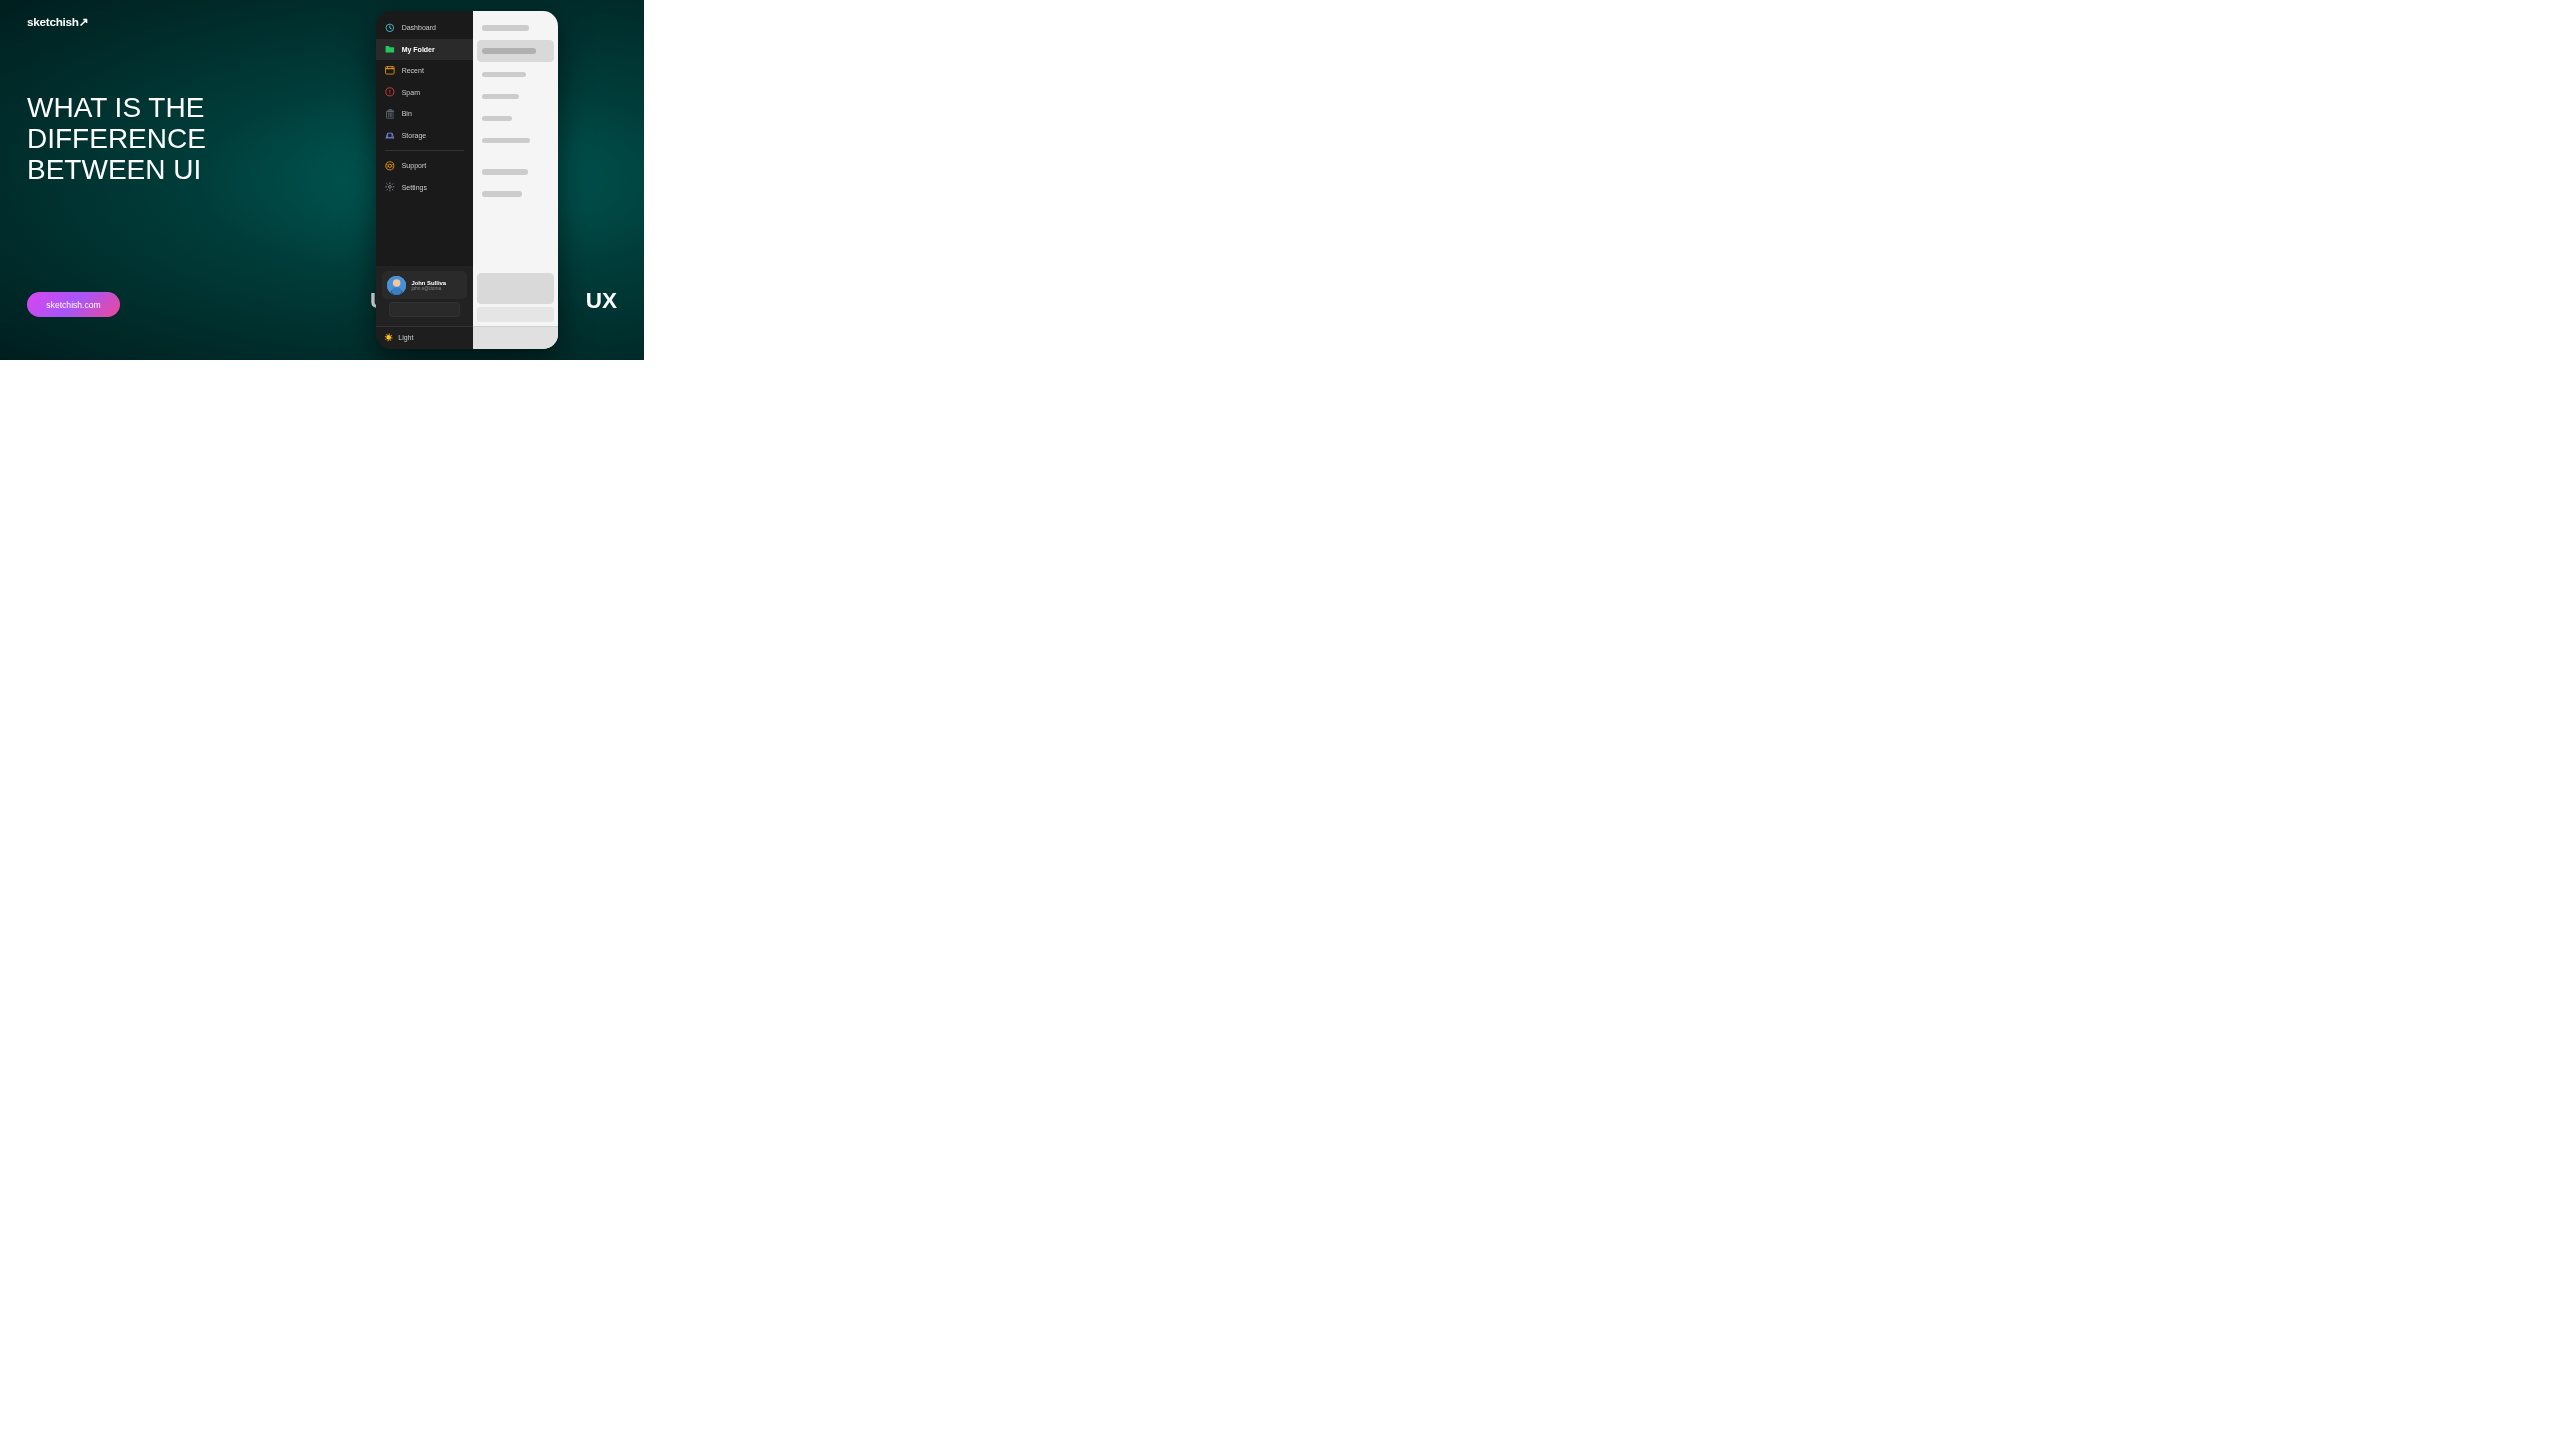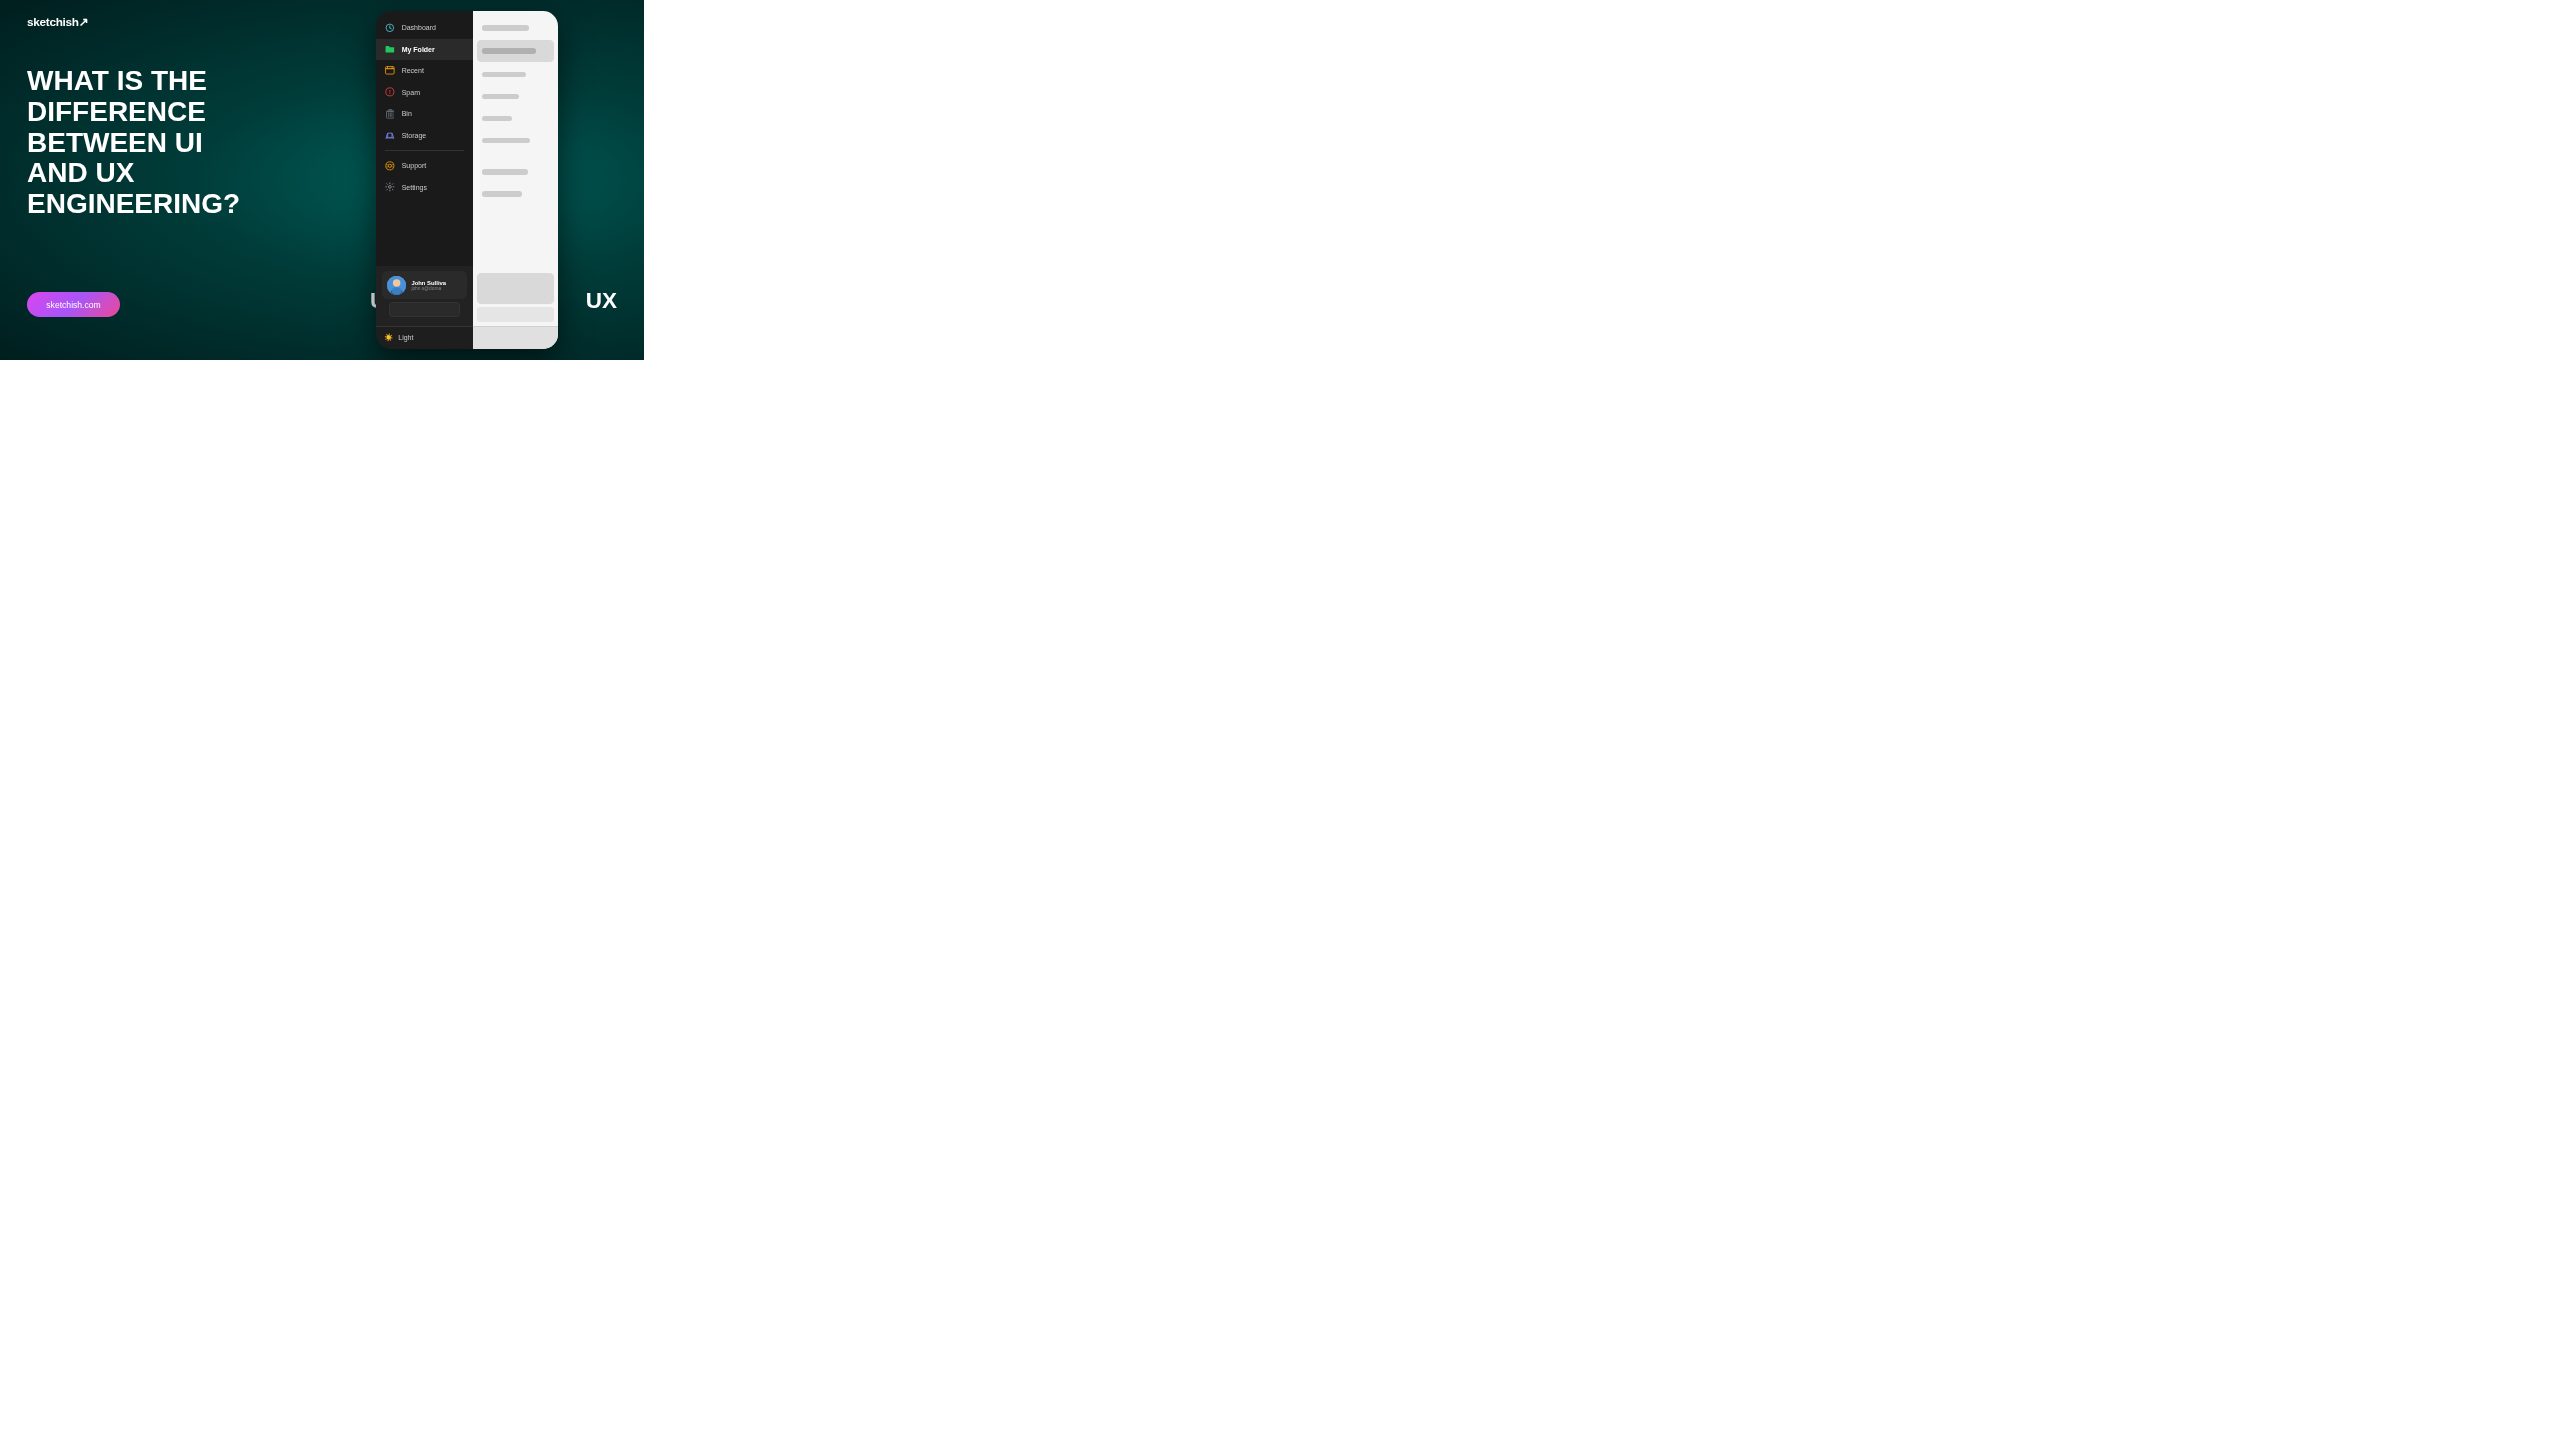--- a/index.html
+++ b/index.html
@@ -31,24 +31,24 @@
       font-weight: 700;
       letter-spacing: -0.3px;
       display: flex;
       align-items: center;
     }
 
     
     .main-text {
       position: absolute;
       left: 27px;
-      top: 66px;
+      top: 93px;
       color: white;
       font-size: 28px;
-      font-weight: 700;
+      font-weight: 400;
       line-height: 1.1;
       text-transform: uppercase;
       max-width: 311px;
     }
 
     
     .cta-button {
       position: absolute;
       bottom: 43px;
       left: 27px;
@@ -291,21 +291,20 @@
 <div class="background">
 
   <div class="logo">
     <span>sketchish</span>
       <span>↗</span>
   </div>
 
   <div class="main-text">
     <div>WHAT IS THE</div>
     <div>DIFFERENCE BETWEEN UI</div>
-    <div>AND UX ENGINEERING?</div>
   </div>
 
   <button class="cta-button">sketchish.com</button>
 
   <div class="label-ui">UI</div>
 
   <div class="label-ux">UX</div>
 
   <div class="phone-container">
 

